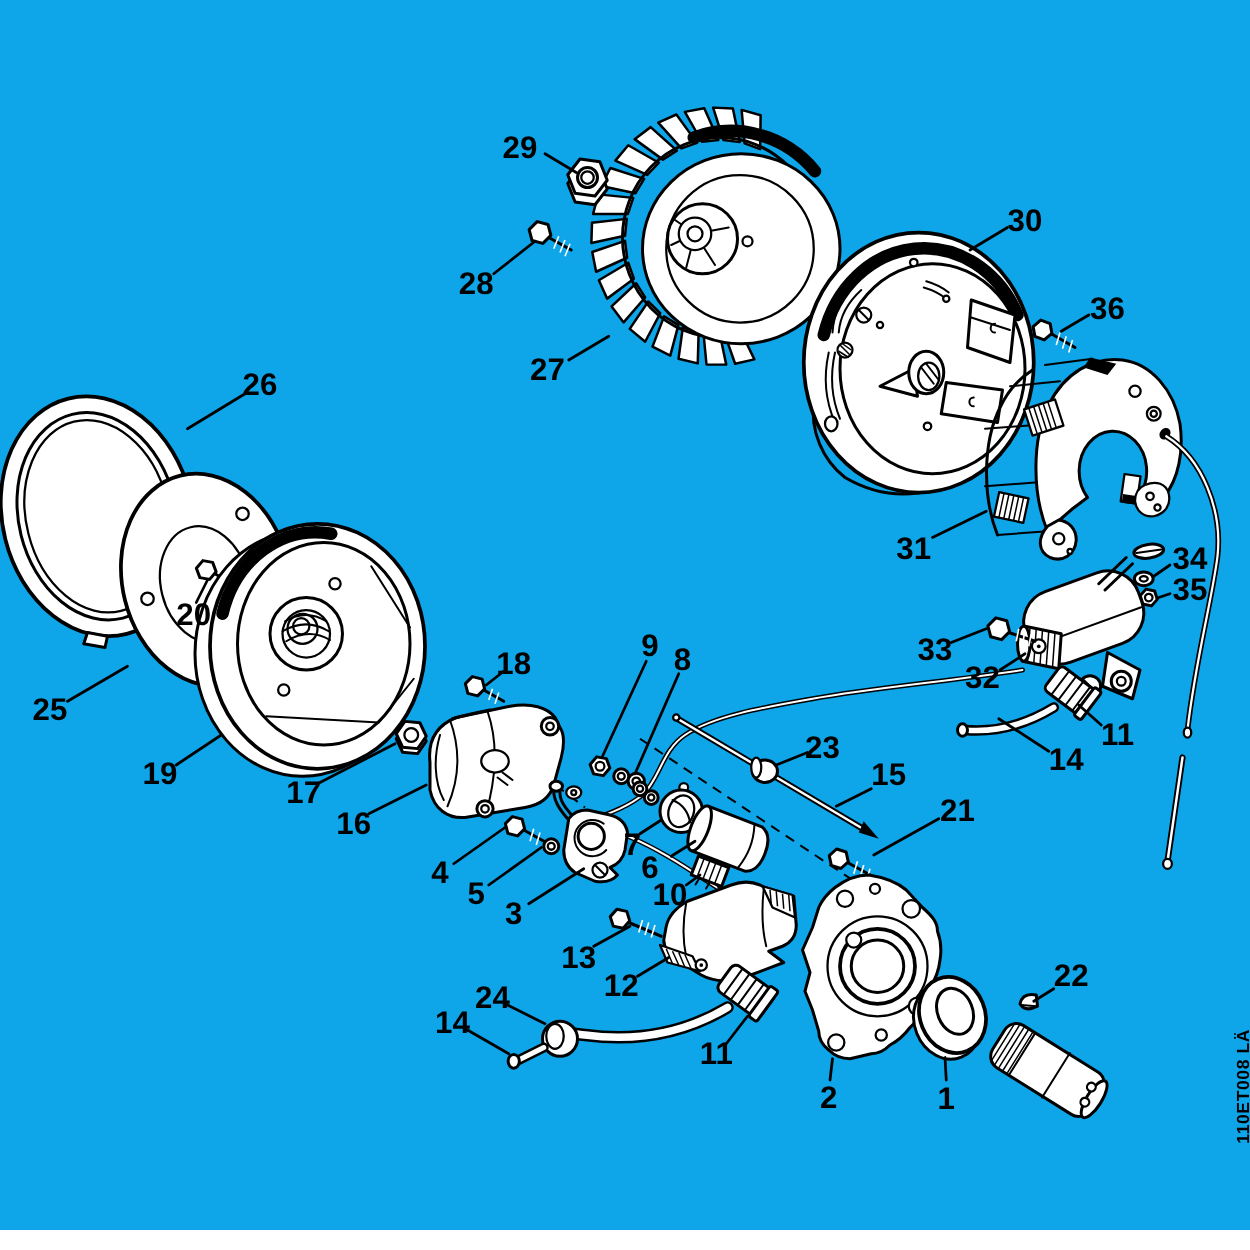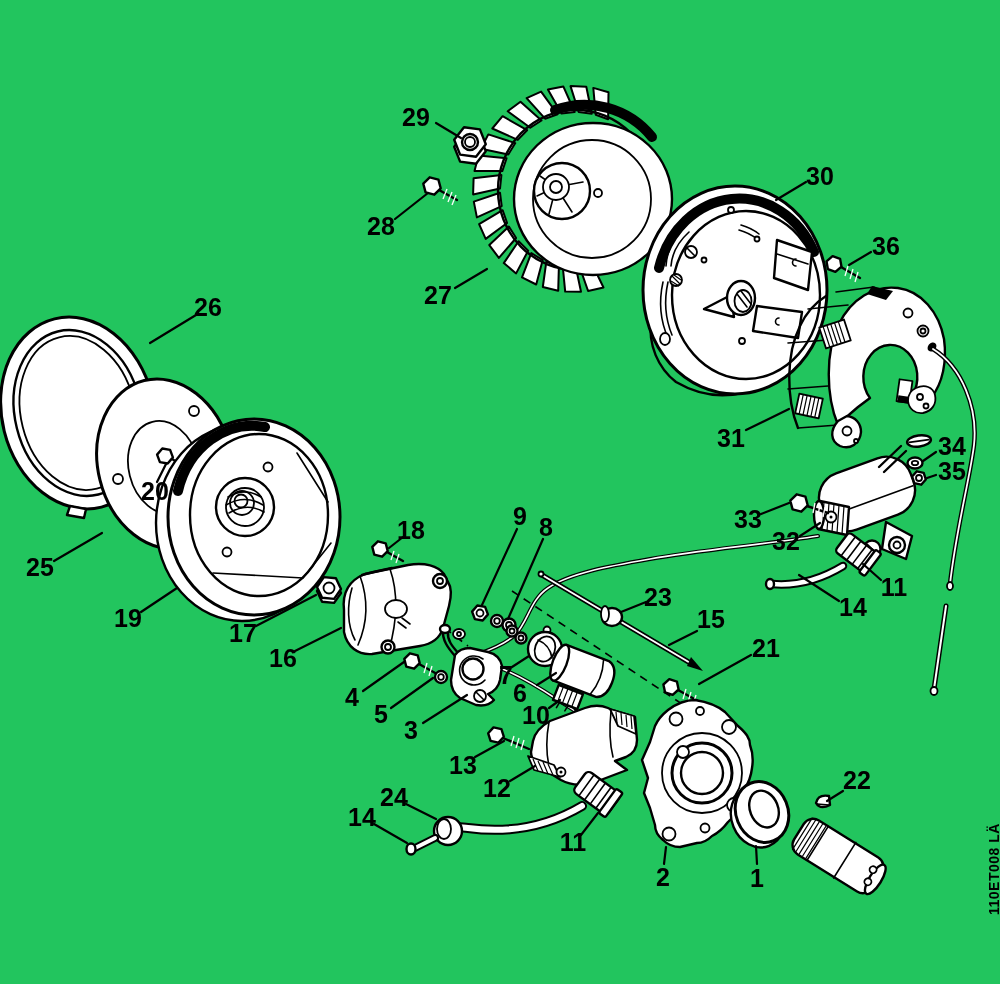--- a/index.html
+++ b/index.html
@@ -1,16 +1,16 @@
 <!DOCTYPE html>
 <html><head>
 <meta charset="utf-8">
 <style>
   html,body{margin:0;padding:0;background:#fff;}
-  #stage{position:relative;width:1000px;height:984px;background:#22c55e;overflow:hidden;
+  #stage{position:relative;width:1000px;height:984px;background:#0ea5e9;overflow:hidden;
          font-family:"Liberation Sans", sans-serif;}
   svg{position:absolute;left:0;top:0;}
   .ol{fill:#fff;stroke:#000;stroke-width:3;stroke-linejoin:round;}
   .ol2{fill:#fff;stroke:#000;stroke-width:2.4;stroke-linejoin:round;}
   .ol15{fill:#fff;stroke:#000;stroke-width:1.8;stroke-linejoin:round;}
   .ln{fill:none;stroke:#000;stroke-width:2.4;stroke-linecap:round;}
   .ln15{fill:none;stroke:#000;stroke-width:1.6;stroke-linecap:round;}
   .crescent{fill:none;stroke:#000;stroke-width:10;stroke-linecap:round;}
   .leader{stroke:#000;stroke-width:2.2;stroke-linecap:round;}
   .dash{stroke:#000;stroke-width:1.6;stroke-dasharray:8 6;fill:none;}

